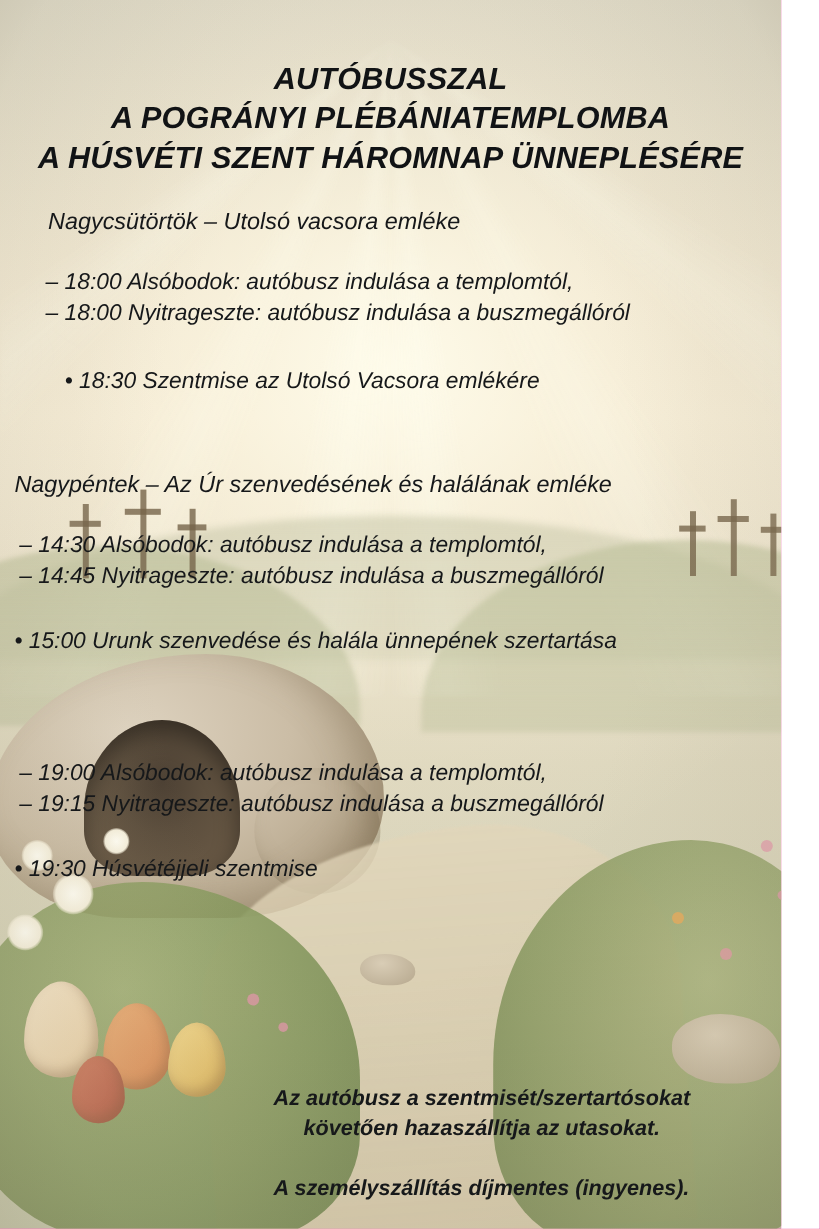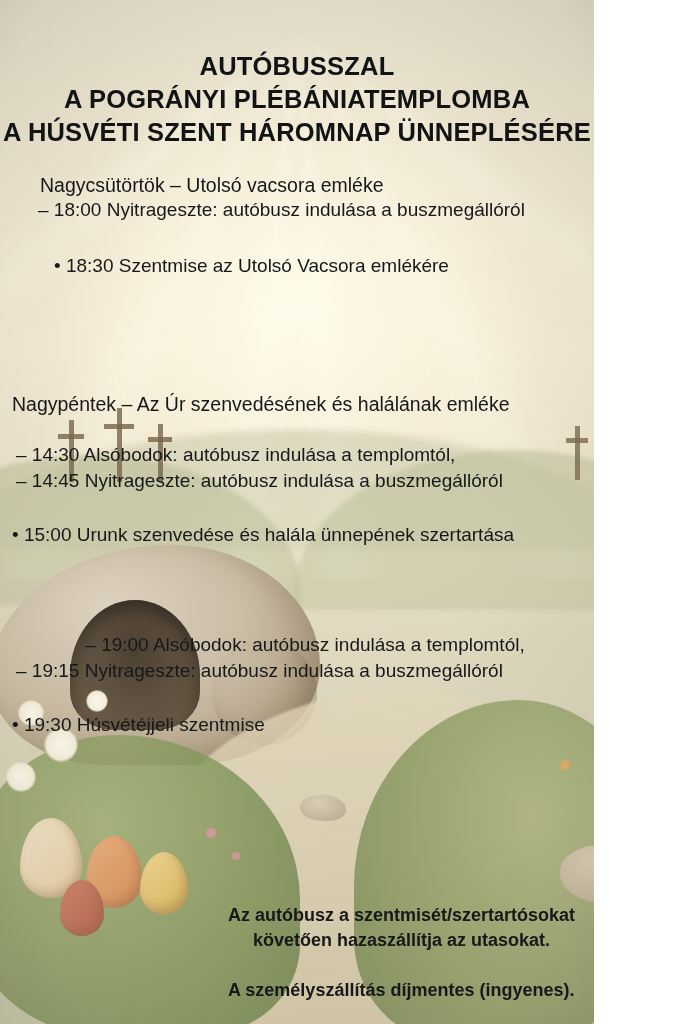--- a/index.html
+++ b/index.html
@@ -7,24 +7,25 @@
     padding: 0;
   }
   body {
     width: 683px;
     height: 1024px;
     font-family: "Liberation Sans", sans-serif;
     overflow: hidden;
   }
   .poster {
     position: relative;
-    width: 594px;
+    width: 651px;
     height: 1024px;
     overflow: hidden;
     background: #ec4899;
+    font-style: italic;
   }
 
   
   .bg {
     position: absolute;
     inset: 0;
     background:
       radial-gradient(circle at 50% 30%, rgba(255,252,235,0.95) 0%, rgba(255,248,225,0.55) 18%, rgba(250,238,210,0.25) 34%, rgba(255,255,255,0) 55%),
       linear-gradient(180deg,
         #ddd9c8 0%,
@@ -293,33 +294,34 @@
   <div class="content">
 
     <div class="title">
       <div>AUTÓBUSSZAL</div>
       <div>A POGRÁNYI PLÉBÁNIATEMPLOMBA</div>
       <div>A HÚSVÉTI SZENT HÁROMNAP ÜNNEPLÉSÉRE</div>
     </div>
 
     <div class="block" style="top:174px;margin-left:22px;">
       <div class="day-head">Nagycsütörtök – Utolsó vacsora emléke</div>
+      <div class="bus-line" style="margin-top:26px;">– 18:00 Alsóbodok: autóbusz indulása a templomtól,</div>
       <div class="bus-line">– 18:00 Nyitrageszte: autóbusz indulása a buszmegállóról</div>
       <div class="mass-line" style="margin-top:32px;">•   18:30 Szentmise az Utolsó Vacsora emlékére</div>
     </div>
 
     <div class="block" style="top:393px;">
       <div class="day-head" style="padding-left:12px;">Nagypéntek – Az Úr szenvedésének és halálának emléke</div>
       <div class="bus-line" style="margin-top:26px;">– 14:30 Alsóbodok: autóbusz indulása a templomtól,</div>
       <div class="bus-line">– 14:45 Nyitrageszte: autóbusz indulása a buszmegállóról</div>
       <div class="mass-line" style="margin-top:30px; padding-left:12px;">• 15:00 Urunk szenvedése és halála ünnepének szertartása</div>
     </div>
 
     <div class="block" style="top:606px;">
-      <div class="bus-line" style="margin-top:26px;text-align:center;">– 19:00 Alsóbodok: autóbusz indulása a templomtól,</div>
+      <div class="bus-line" style="margin-top:26px;">– 19:00 Alsóbodok: autóbusz indulása a templomtól,</div>
       <div class="bus-line">– 19:15 Nyitrageszte: autóbusz indulása a buszmegállóról</div>
       <div class="mass-line" style="margin-top:30px; padding-left:12px;">• 19:30 Húsvétéjjeli szentmise</div>
     </div>
 
     <div class="footer" style="top:903px;text-align:center;">
       <div>Az autóbusz a szentmisét/szertartósokat</div>
       <div>követően hazaszállítja az utasokat.</div>
     </div>
     <div class="footer second" style="top:978px;text-align:center;">
       <div>A személyszállítás díjmentes (ingyenes).</div>

